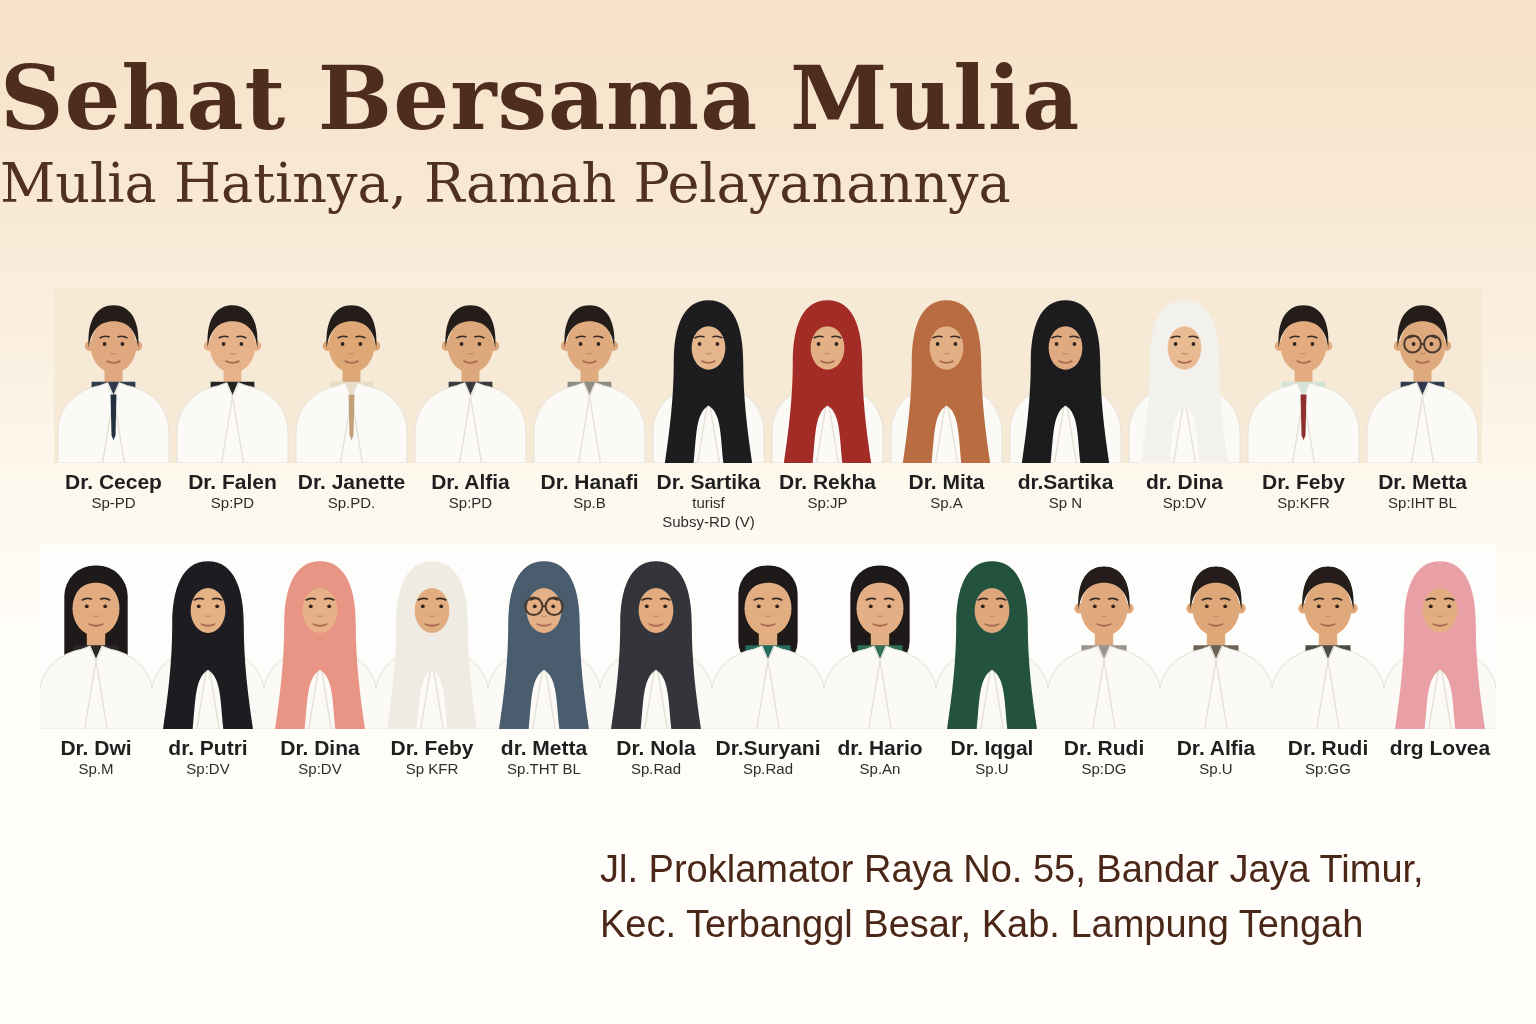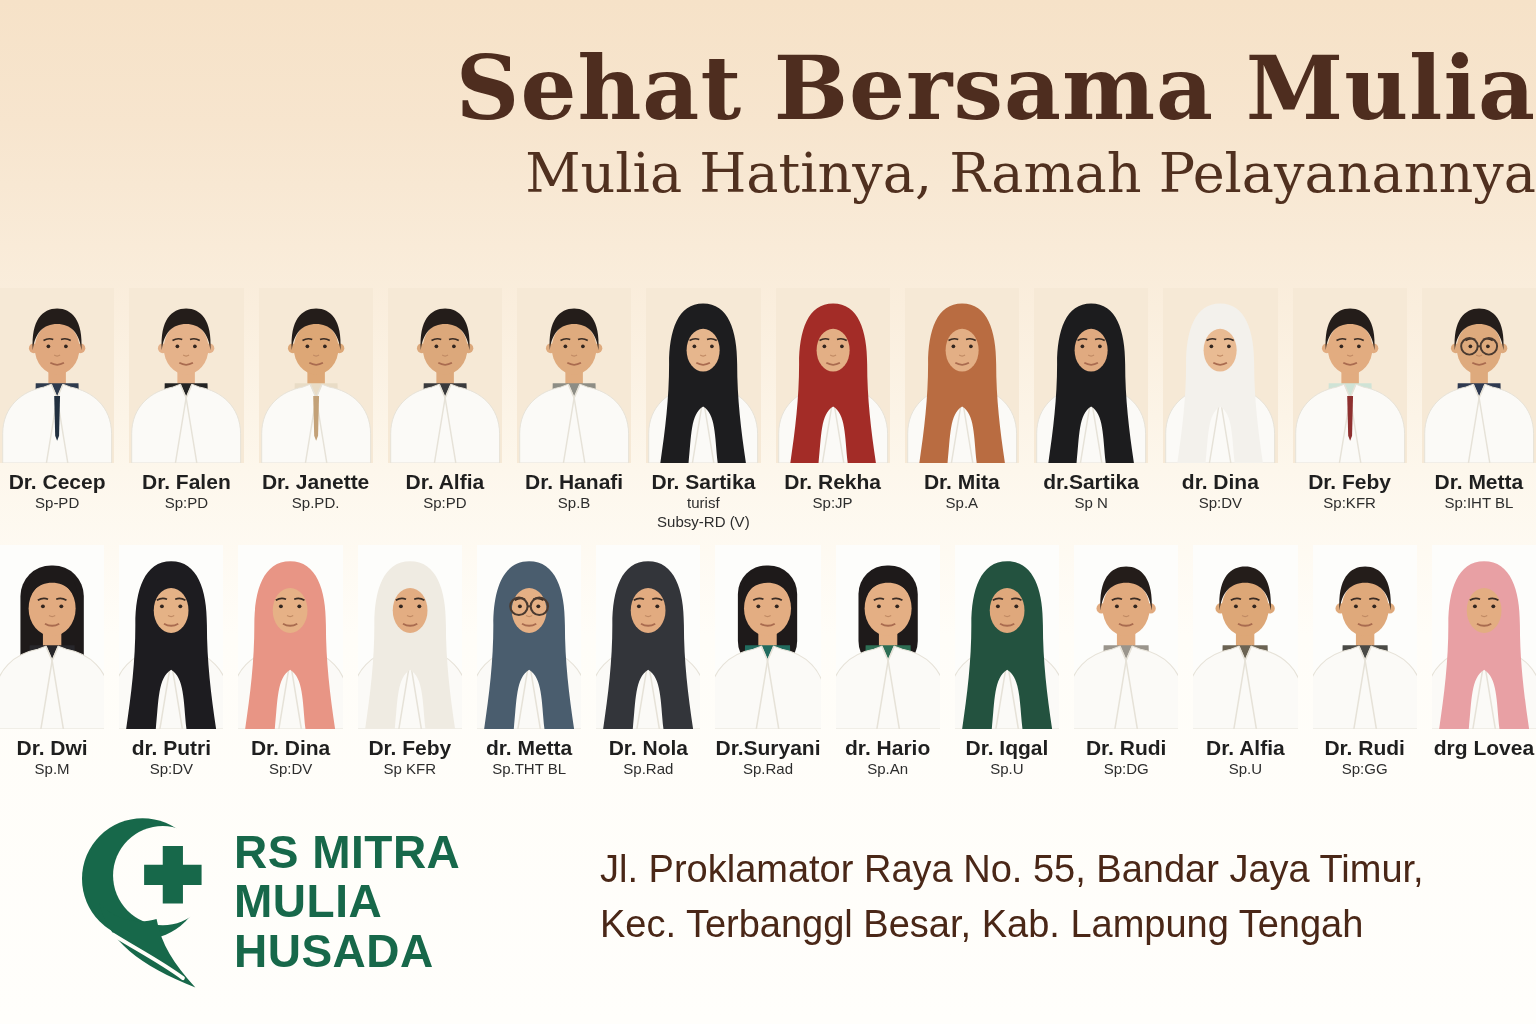--- a/index.html
+++ b/index.html
@@ -5,32 +5,32 @@
   * { margin:0; padding:0; box-sizing:border-box; }
   html,body { width:1536px; height:1024px; }
   body { font-family:"Liberation Sans", sans-serif; overflow:hidden; }
 
   .banner {
     position:relative; width:1536px; height:1024px; overflow:hidden;
     background:linear-gradient(180deg,#f6e2c8 0%,#f7e5ce 12%,#faeedd 30%,#fdf7ec 46%,#fffdf8 62%,#fffefb 100%);
   }
 
   
-  .header { position:absolute; top:40px; left:0; width:100%; text-align:right; }
+  .header { position:absolute; top:50px; left:0; width:100%; text-align:left; }
   .title {
     font-family:"DejaVu Serif","Liberation Serif",serif;
     font-size:88px; font-weight:700; color:#4e2d1f; letter-spacing:1px; line-height:1.1;
   }
   .subtitle {
     font-family:"DejaVu Serif","Liberation Serif",serif;
     font-size:54px; font-weight:400; color:#50301f; margin-top:6px; line-height:1.15;
   }
 
   
-  .doc-row { position:absolute; left:0; width:100%; display:flex; justify-content:center; gap:15px; }
+  .doc-row { position:absolute; left:0; width:100%; display:flex; justify-content:center; gap:0; }
   #row1 { top:288px; }
   #row2 { top:545px; }
   .doc-card { display:flex; flex-direction:column; align-items:center; }
   #row1 .doc-card { width:119px; }
   #row2 .doc-card { width:112px; }
   .portrait { width:100%; overflow:hidden; }
   #row1 .portrait { height:175px; }
   #row2 .portrait { height:184px; }
   .portrait svg { width:100%; height:100%; display:block; }
   .doc-name { margin-top:7px; font-size:21px; font-weight:700; color:#1f1f1f; white-space:nowrap; }
@@ -667,40 +667,19 @@
     <circle cx="51" cy="60" r="1.9" fill="#33261f"></circle>
     <circle cx="69" cy="60" r="1.9" fill="#33261f"></circle>
     <path d="M57,69 Q60,71 63,69" stroke="#c08a64" stroke-width="1.2" fill="none"></path>
     <path d="M53,77 Q60,81 67,77" stroke="#a96b4f" stroke-width="1.8" fill="none"></path>
           </svg>
         </div>
       <div class="doc-name">drg Lovea</div>
       </div>
     </div>
 
-  <div class="footer-logo">
-    <svg class="logo-glyph" viewBox="0 0 170 232" xmlns="http://www.w3.org/2000/svg">
-      <defs>
-        <mask id="crescentMask">
-          <rect x="-20" y="-20" width="220" height="280" fill="#fff"></rect>
-          <circle cx="104" cy="82" r="64" fill="#000"></circle>
-        </mask>
-      </defs>
-      <g fill="#17684a">
-        <circle cx="78" cy="86" r="78" mask="url(#crescentMask)"></circle>
-        <path d="M22,118 C34,166 74,198 146,226 C118,196 102,170 96,138 C70,146 42,138 22,118 Z"></path>
-        <path d="M104,44 h26 v24 h24 v26 h-24 v24 h-26 v-24 h-24 v-26 h24 Z"></path>
-      </g>
-      <path d="M40,158 C72,178 100,192 130,214" stroke="#fffef9" stroke-width="5" fill="none" stroke-linecap="round"></path>
-    </svg>
-    <div class="hospital-name">
-      <div>RS MITRA</div>
-      <div>MULIA</div>
-      <div>HUSADA</div>
-    </div>
-  </div>
 
   <div class="address">
     <div>Jl. Proklamator Raya No. 55, Bandar Jaya Timur,</div>
     <div>Kec. Terbanggl Besar, Kab. Lampung Tengah</div>
   </div>
 
 </div>
 
 </body></html>

